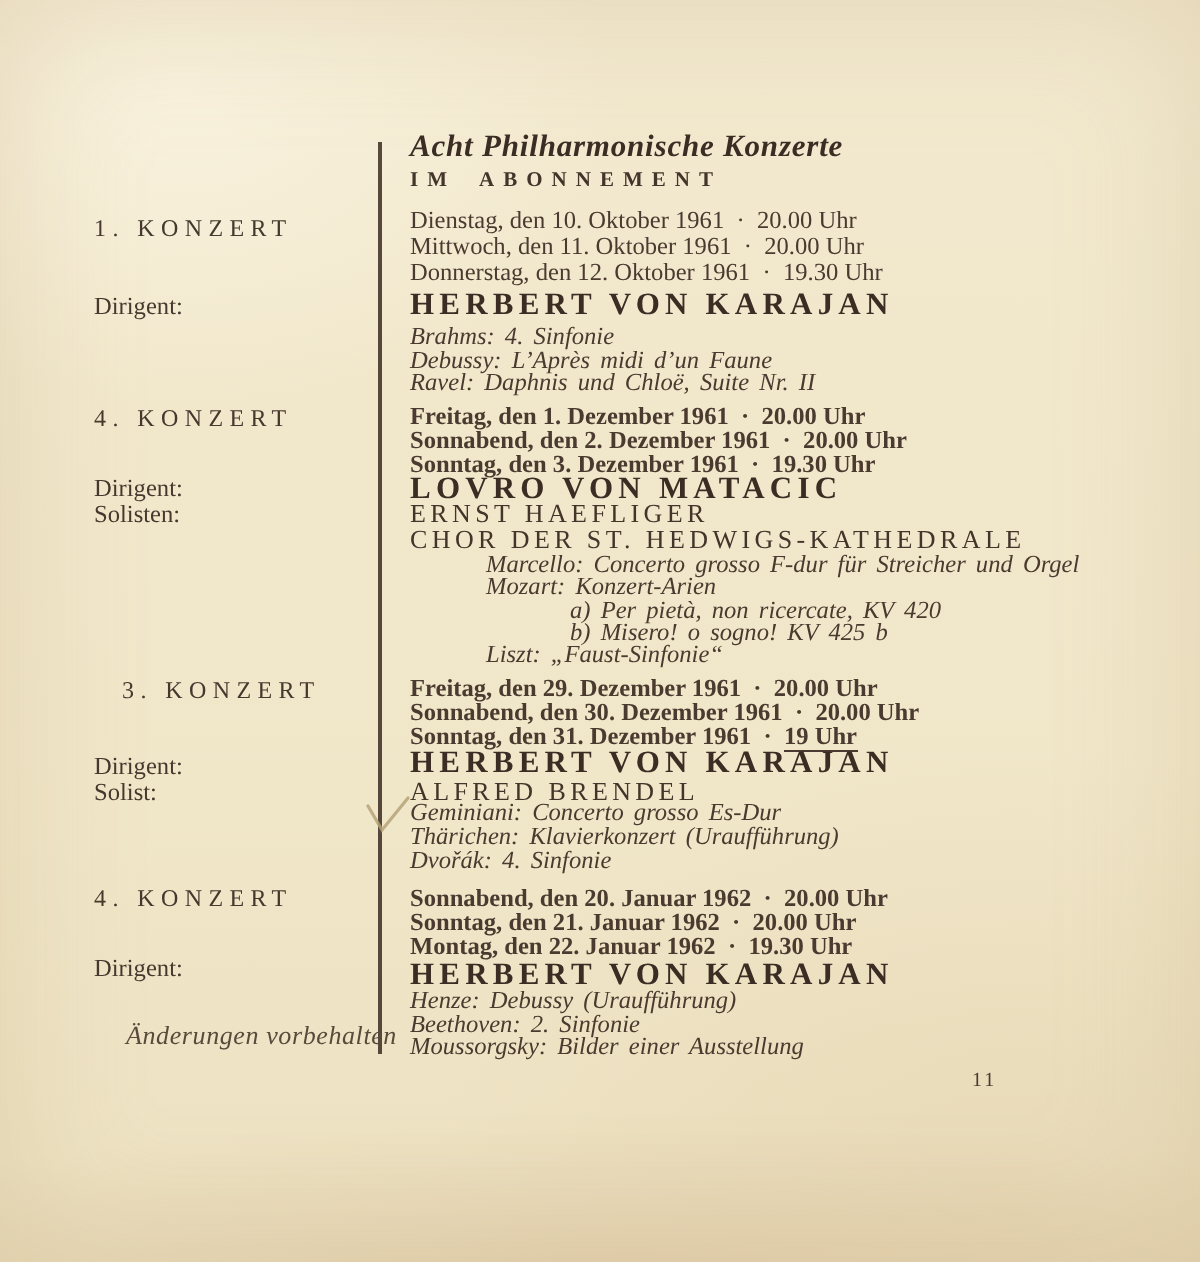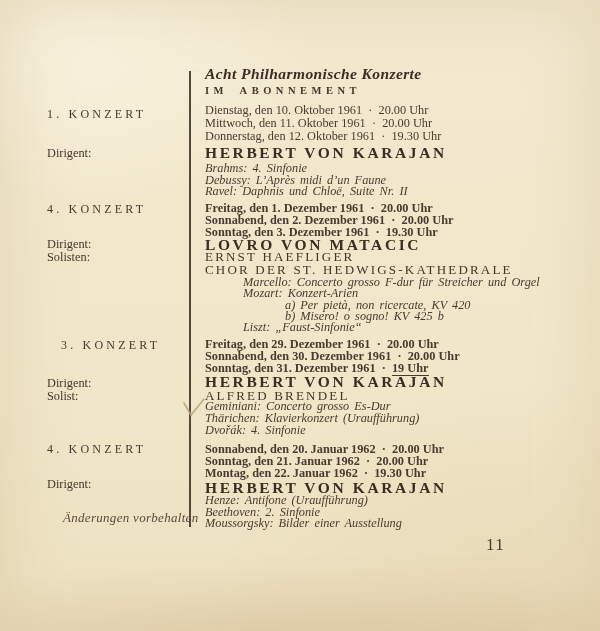--- a/index.html
+++ b/index.html
@@ -21,21 +21,21 @@
   .subtitle{font-size:10.5px;font-weight:bold;letter-spacing:4.5px;word-spacing:5px;color:#43352a;white-space:nowrap;}
   .klabel{font-size:12px;letter-spacing:3.2px;color:#46382d;white-space:nowrap;}
   .role{font-size:12.3px;color:#46382d;white-space:nowrap;}
   .dline{font-size:12.3px;white-space:nowrap;color:#4a3a2f;}
   .conductor{font-size:15.5px;font-weight:bold;letter-spacing:2.6px;color:#3b2d23;white-space:nowrap;}
   .soloist{font-size:13px;letter-spacing:2.2px;color:#43352a;white-space:nowrap;}
   .prog{font-style:italic;font-size:12.3px;white-space:nowrap;word-spacing:2px;color:#4a3a2f;}
   .indent{padding-left:42px;}
   .u{border-bottom:1.2px solid #4a3a2f;}
   .footnote{font-style:italic;font-size:13px;color:#5a4a3c;letter-spacing:.3px;white-space:nowrap;}
-  .pageno{font-size:17px;font-weight:normal;color:#4a3a2f;letter-spacing:1.5px;text-align:right;}
+  .pageno{font-size:10px;font-weight:normal;color:#4a3a2f;letter-spacing:1.5px;text-align:right;}
   .lh130{line-height:13px;}
   .lh125{line-height:12.5px;}
   .lh122{line-height:12.2px;font-weight:bold;}
   .lh118{line-height:11.8px;}
   .lh115{line-height:11.5px;}
   .lh113{line-height:11.3px;}
 </style>
 </head>
 <body>
 
@@ -105,21 +105,21 @@
 
   <div class="abs klabel" style="left:47px;top:442px;">4. KONZERT</div>
   <div class="abs role" style="left:47px;top:477px;">Dirigent:</div>
   <div class="abs lh122" style="left:205px;top:443px;">
     <div class="dline">Sonnabend, den 20. Januar 1962 · 20.00 Uhr</div>
     <div class="dline">Sonntag, den 21. Januar 1962 · 20.00 Uhr</div>
     <div class="dline">Montag, den 22. Januar 1962 · 19.30 Uhr</div>
   </div>
   <div class="abs conductor" style="left:205px;top:479px;">HERBERT VON KARAJAN</div>
   <div class="abs lh115" style="left:205px;top:495px;">
-    <div class="prog">Henze: Antifone (Uraufführung)</div>
+    <div class="prog">Henze: Debussy (Uraufführung)</div>
     <div class="prog">Beethoven: 2. Sinfonie</div>
     <div class="prog">Moussorgsky: Bilder einer Ausstellung</div>
   </div>
 
   <div class="abs footnote" style="left:63px;top:510px;">Änderungen vorbehalten</div>
   <div class="abs pageno" style="left:486px;top:535px;">11</div>
 
 </div>
 
 </body></html>

